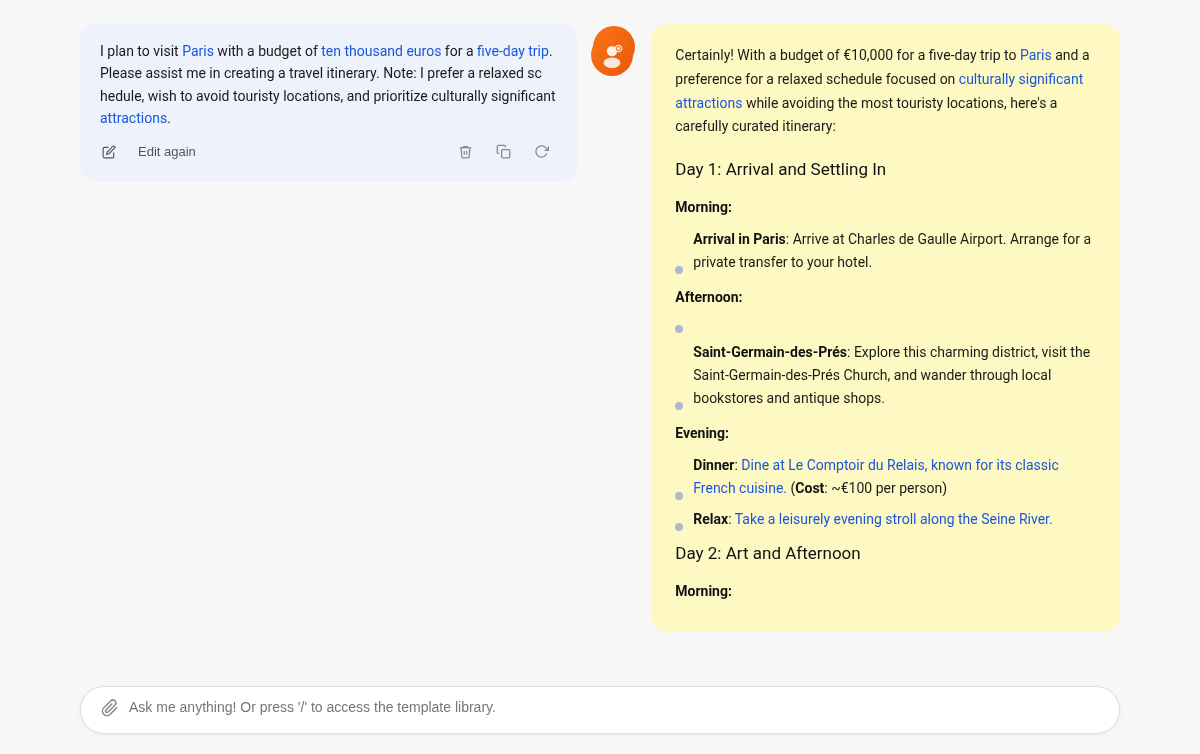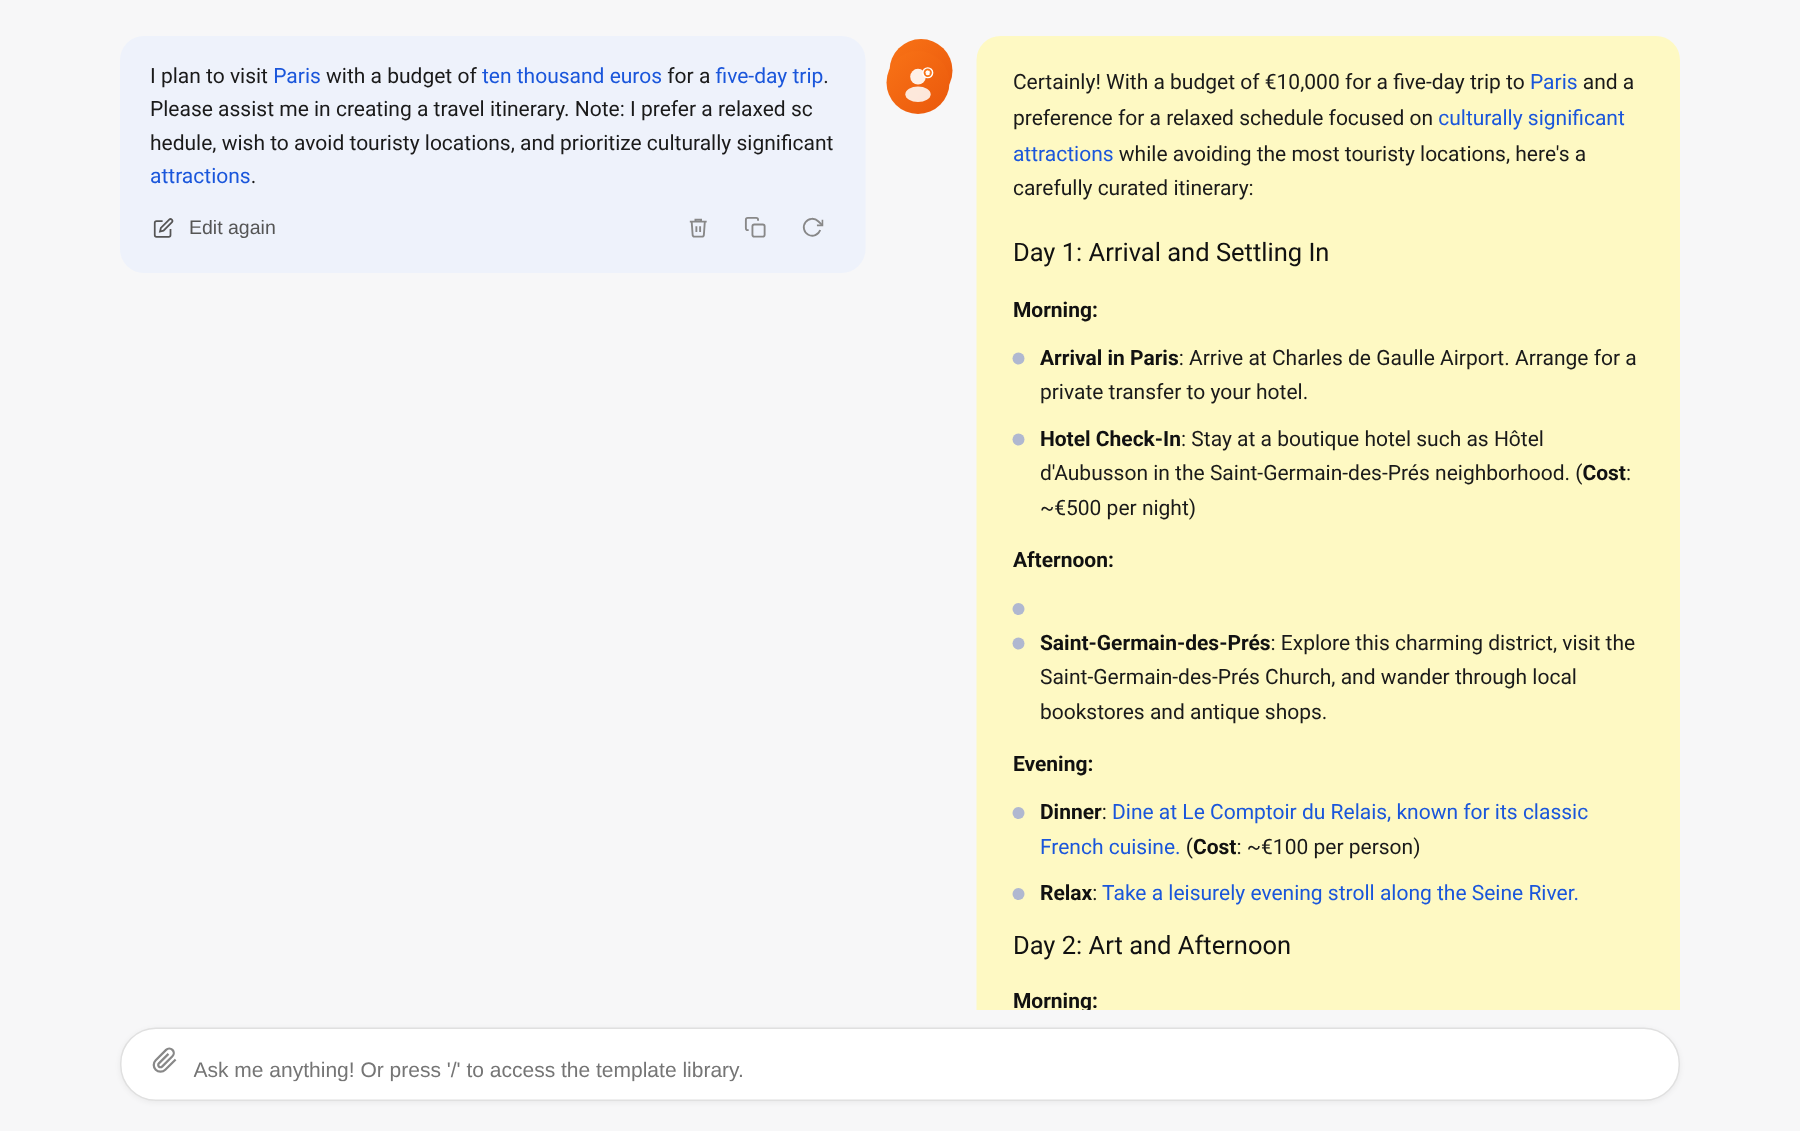--- a/index.html
+++ b/index.html
@@ -48,21 +48,21 @@
       display: flex;
       align-items: center;
       justify-content: space-between;
       margin-top: 8px;
       padding: 0 2px;
     }
 
     .edit-again-btn {
       display: flex;
       align-items: center;
-      gap: 10px;
+      gap: 22px;
       font-size: 13px;
       color: #555;
       cursor: pointer;
       background: none;
       border: none;
     }
 
     .user-action-icons {
       display: flex;
       gap: 10px;
@@ -141,21 +141,21 @@
     }
 
     .bullet-list {
       list-style: none;
       padding: 0;
       margin: 0 0 4px 0;
     }
 
     .bullet-list li {
       display: flex;
-      align-items: flex-start;
+      align-items: flex-end;
       gap: 10px;
       margin-bottom: 8px;
       font-size: 14px;
       line-height: 1.65;
     }
 
     .bullet-dot {
       width: 8px;
       height: 8px;
       border-radius: 50%;
@@ -175,21 +175,21 @@
     }
 
     
     .input-area {
       background: #f7f7f8;
       padding: 12px 80px 20px;
     }
 
     .input-box {
       display: flex;
-      align-items: flex-end;
+      align-items: flex-start;
       background: white;
       border: 1.5px solid #e0e0e0;
       border-radius: 24px;
       padding: 12px 20px;
       gap: 10px;
       box-shadow: 0 1px 4px rgba(0,0,0,0.06);
     }
 
     .attach-icon {
       color: #888;
@@ -290,26 +290,20 @@
       <div class="day-heading">Day 1: Arrival and Settling In</div>
 
       <div class="time-heading">Morning:</div>
       <ul class="bullet-list">
         <li>
           <span class="bullet-dot"></span>
           <span>
             <span class="item-label">Arrival in Paris</span>: Arrive at Charles de Gaulle Airport. Arrange for a private transfer to your hotel.
           </span>
         </li>
-        <li>
-          <span class="bullet-dot"></span>
-          <span>
-            <span class="item-label">Hotel Check-In</span>: Stay at a boutique hotel such as Hôtel d'Aubusson in the Saint-Germain-des-Prés neighborhood. (<span class="cost-label">Cost</span>: ~€500 per night)
-          </span>
-        </li>
       </ul>
 
       <div class="time-heading">Afternoon:</div>
       <ul class="bullet-list">
         <li>
           <span class="bullet-dot"></span>
         </li>
         <li>
           <span class="bullet-dot"></span>
           <span>

